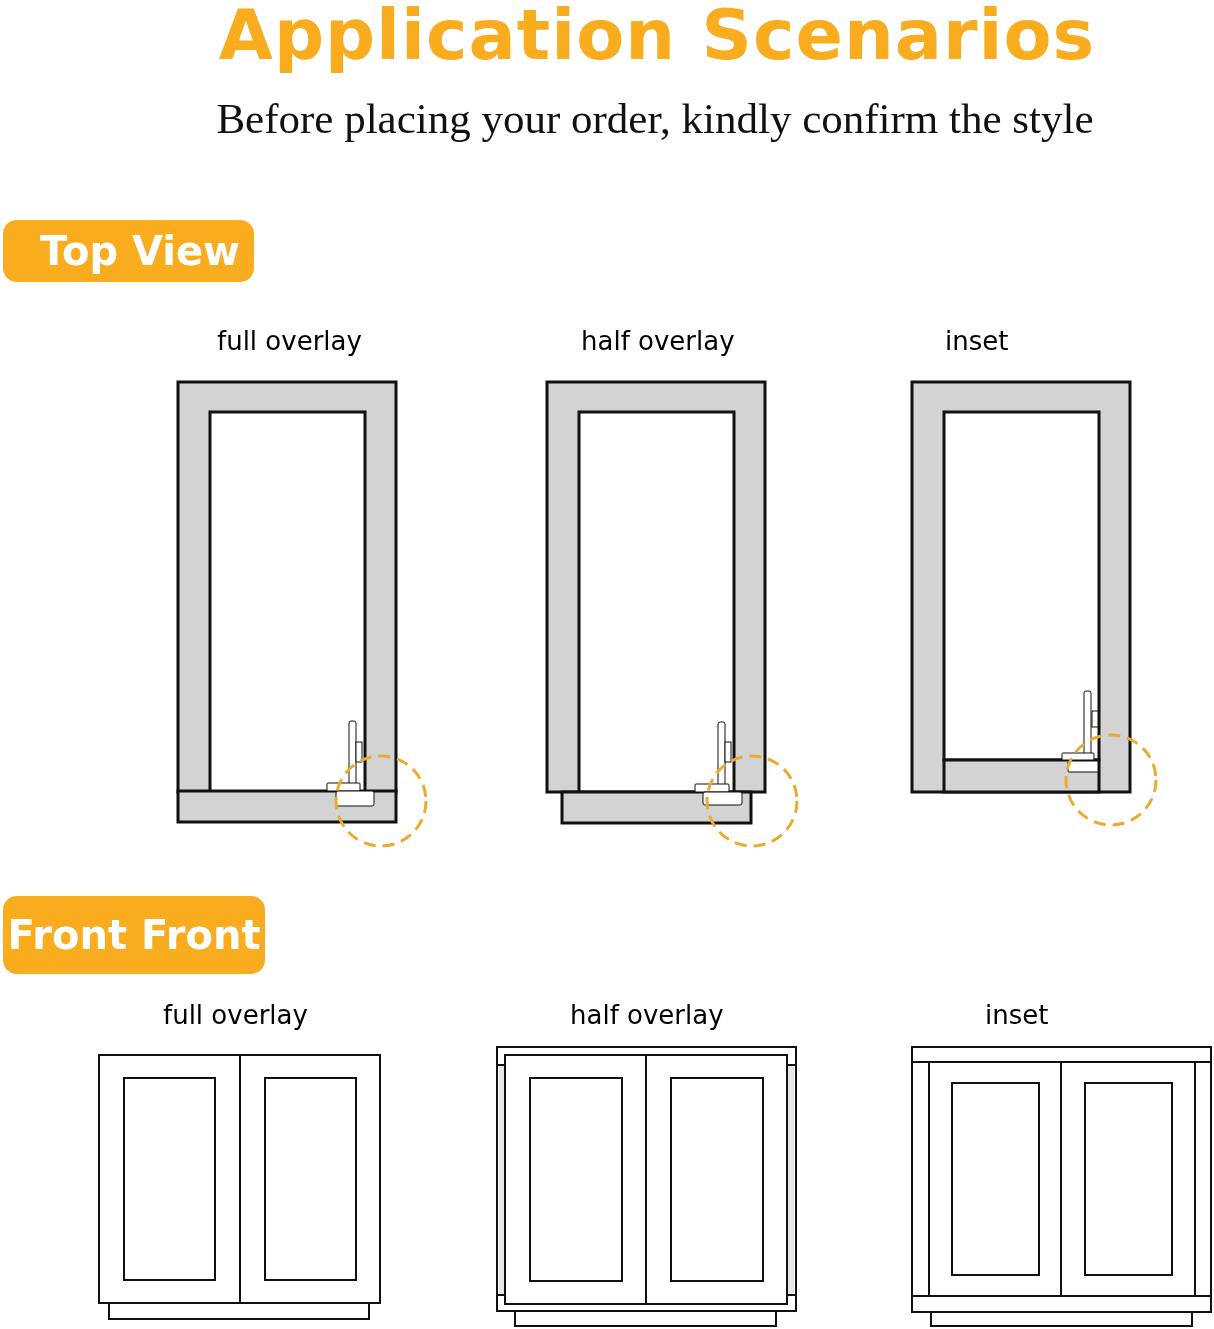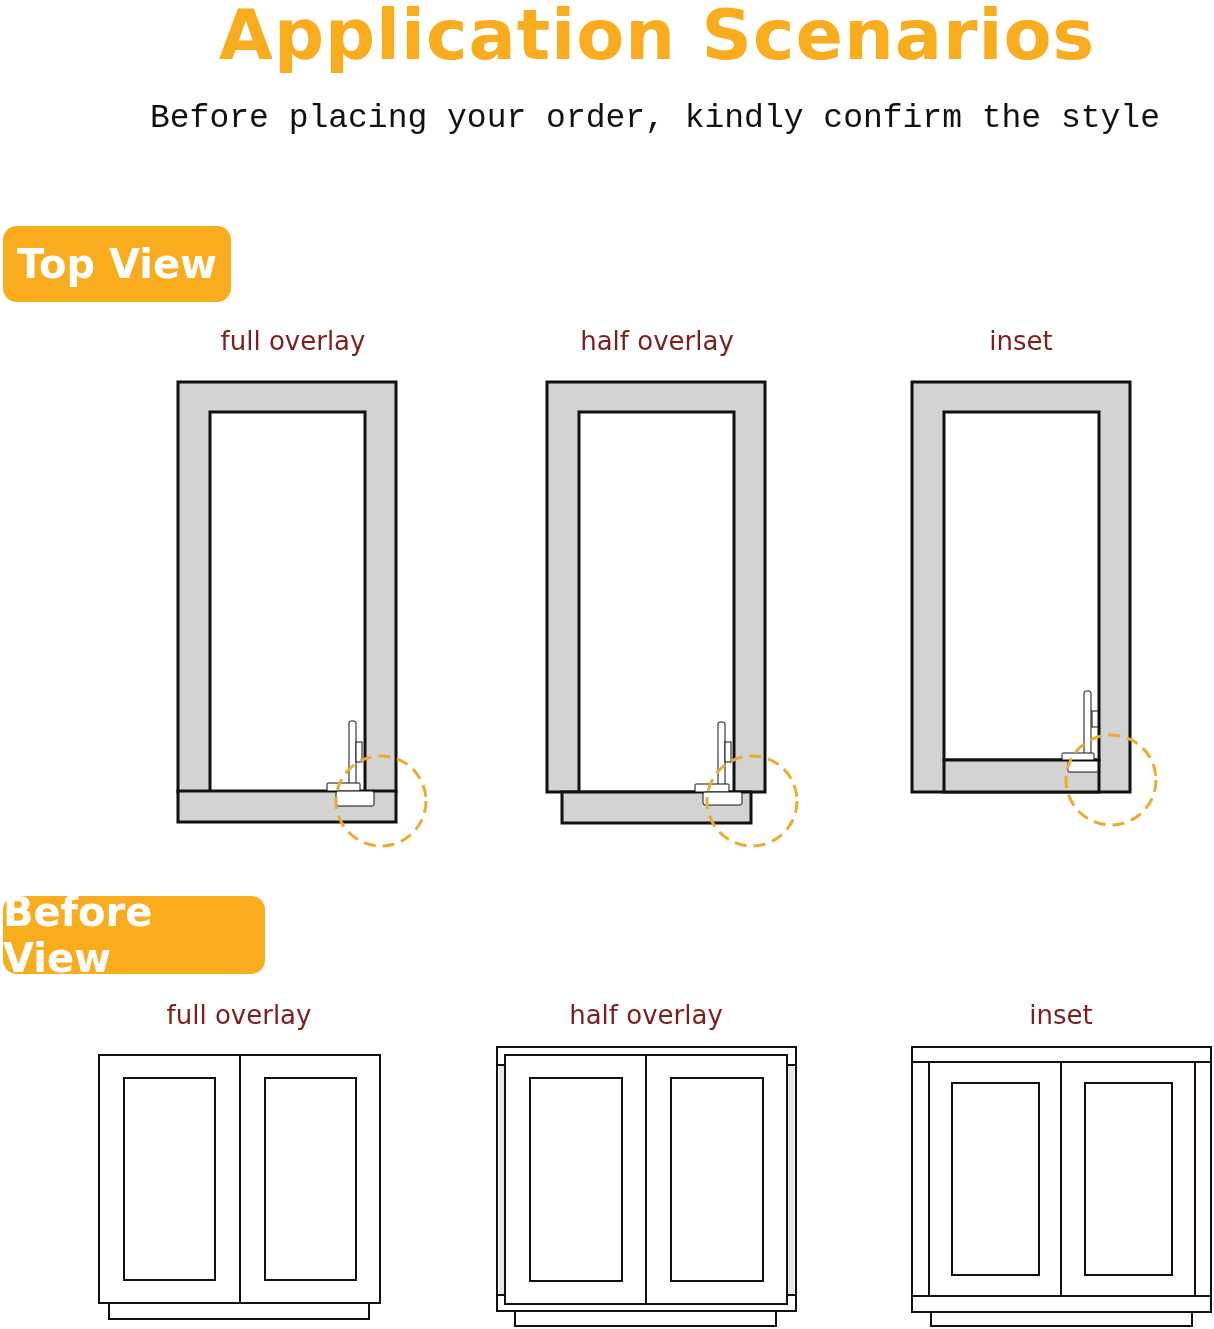--- a/index.html
+++ b/index.html
@@ -1,22 +1,22 @@
 <!DOCTYPE html>
 <html><head>
 <meta charset="utf-8">
 <style>
   html,body{margin:0;padding:0;background:#ffffff;}
   body{width:1214px;height:1329px;position:relative;overflow:hidden;font-family:"Liberation Sans","DejaVu Sans",sans-serif;}
   .title{position:absolute;left:0;top:-6px;width:1314px;text-align:center;font-family:"DejaVu Sans",sans-serif;font-weight:bold;font-size:70px;letter-spacing:1px;color:#F9AC1E;}
-  .subtitle{position:absolute;left:150px;top:96px;width:1010px;text-align:center;font-family:Liberation Mono, monospace;font-size:33px;line-height:45px;color:#111;}
+  .subtitle{position:absolute;left:150px;top:96px;width:1010px;text-align:center;font-family:Liberation Serif, serif;font-size:43px;line-height:45px;color:#111;}
   .badge{position:absolute;background:#F9AC1E;border-radius:14px;color:#fff;font-family:"DejaVu Sans",sans-serif;font-weight:bold;font-size:40px;display:flex;align-items:center;justify-content:center;}
-  .badge.top{left:3px;top:226px;width:228px;height:76px;}
+  .badge.top{left:3px;top:220px;width:228px;height:62px;padding-left:23px;}
   .badge.front{left:3px;top:896px;width:262px;height:78px;}
-  .label{position:absolute;font-family:"DejaVu Sans",sans-serif;font-size:26px;color:#7f1d1d;text-align:center;width:240px;}
+  .label{position:absolute;font-family:"DejaVu Sans",sans-serif;font-size:26px;color:#000000;width:240px;margin-left:44px;}
   svg{position:absolute;overflow:visible;}
 </style>
 </head>
 <body>
 
 <div class="title">Application Scenarios</div>
 <div class="subtitle">
   <div>Before placing your order, kindly confirm the style</div>
 </div>
 
@@ -58,21 +58,21 @@
   <rect x="44" y="390" width="155" height="32" fill="#D3D3D3" stroke="#111" stroke-width="3"></rect>
   <g stroke="#111" stroke-width="1" fill="#fff">
     <rect x="184" y="321" width="7" height="69" rx="2"></rect>
     <rect x="192" y="341" width="6" height="16"></rect>
     <rect x="162" y="383" width="32" height="7" rx="1"></rect>
     <rect x="168" y="391" width="30" height="11" rx="1"></rect>
   </g>
   <circle cx="211" cy="410" r="45" fill="none" stroke="#EBAA30" stroke-width="3" stroke-dasharray="12 7"></circle>
 </svg>
 
-<div class="badge front">Before View</div>
+<div class="badge front">Front Front</div>
 
 <div class="label" style="left:119px;top:1000px;">full overlay</div>
 <div class="label" style="left:526px;top:1000px;">half overlay</div>
 <div class="label" style="left:941px;top:1000px;">inset</div>
 
 <svg style="left:90px;top:1040px;" width="300" height="289">
   <rect x="9" y="15" width="281" height="248" fill="#fff" stroke="#111" stroke-width="2"></rect>
   <line x1="150" y1="15" x2="150" y2="263" stroke="#111" stroke-width="2"></line>
   <rect x="34" y="38" width="91" height="202" fill="#fff" stroke="#111" stroke-width="2"></rect>
   <rect x="175" y="38" width="91" height="202" fill="#fff" stroke="#111" stroke-width="2"></rect>

